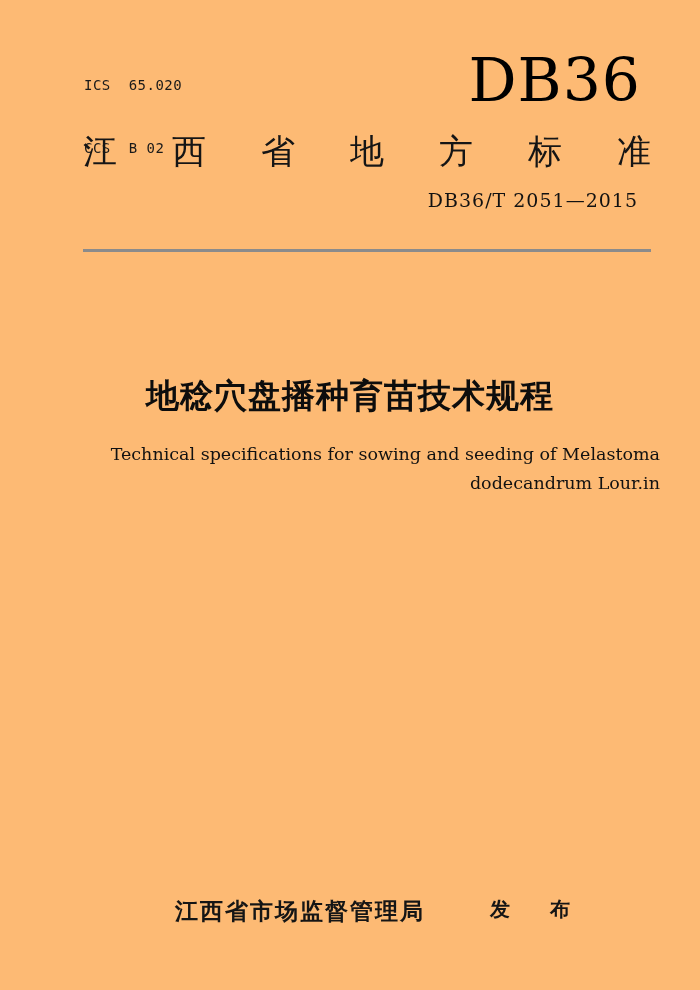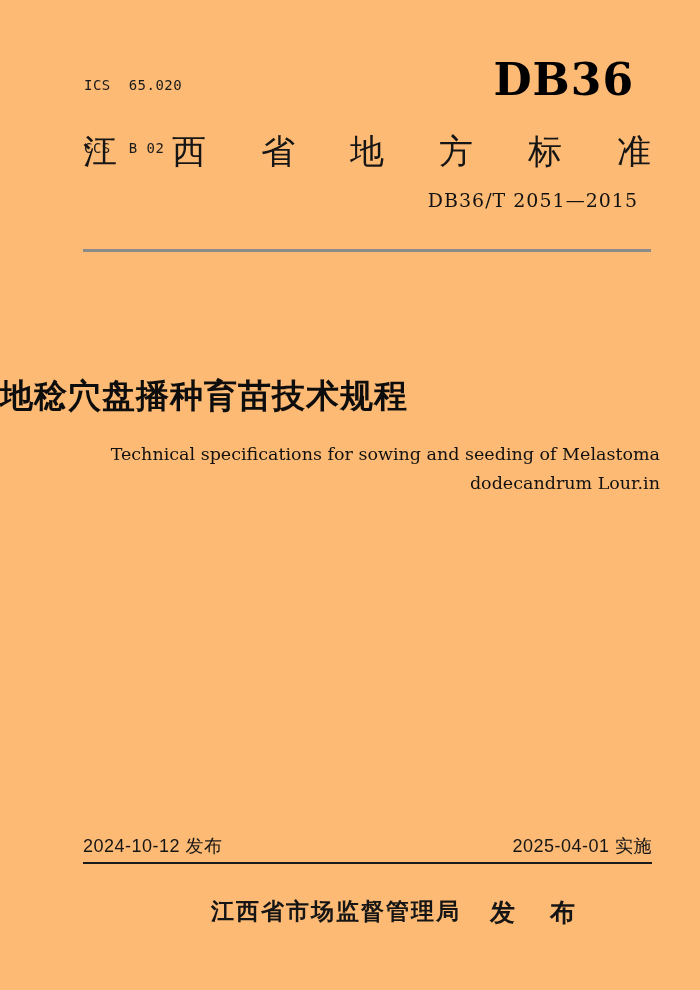--- a/index.html
+++ b/index.html
@@ -27,24 +27,24 @@
     line-height: 21px;
     color: #1a1a1a;
     letter-spacing: 0.5px;
     white-space: pre;
   }
 
   
   .logo {
     position: absolute;
     top: 50px;
-    right: 66px;
+    right: 59px;
     font-family: "DejaVu Serif", "Liberation Serif", serif;
-    font-weight: bold;
-    font-size: 44px;
+    font-weight: normal;
+    font-size: 60px;
     line-height: 60px;
     letter-spacing: 1px;
     color: #000000;
   }
 
   
   .standard-name {
     position: absolute;
     left: 83px;
     top: 131px;
@@ -76,21 +76,21 @@
     height: 3px;
     background: #8b8b8b;
   }
 
   
   .title-zh {
     position: absolute;
     left: 0;
     top: 374px;
     width: 100%;
-    text-align: left;
+    text-align: center;
     font-size: 33px;
     font-weight: bold;
     letter-spacing: 1px;
     color: #0d0d0d;
   }
 
   
   .title-en {
     position: absolute;
     left: 40px;
@@ -129,30 +129,30 @@
     height: 30px;
   }
   .issuer {
     position: absolute;
     left: 92px;
     top: 0;
     font-size: 23px;
     font-weight: bold;
     letter-spacing: 2px;
     color: #151515;
-    margin-left: 36px;
   }
   .publish {
     position: absolute;
     left: 407px;
     top: 0;
-    font-size: 25px;
+    font-size: 20px;
     font-weight: bold;
     letter-spacing: 14px;
     color: #151515;
+    font-family: Liberation Mono, monospace;
   }
 </style>
 </head>
 <body>
 
 <div class="page">
 
   <div class="codes">
     <div>ICS  65.020</div>
     <div>CCS  B 02</div>
@@ -173,23 +173,19 @@
   <div class="doc-number">DB36/T 2051—2015</div>
 
   <div class="top-rule"></div>
 
   <div class="title-zh">地稔穴盘播种育苗技术规程</div>
 
   <div class="title-en">
     <div>Technical specifications for sowing and seeding of Melastoma dodecandrum Lour.in</div>
   </div>
 
-  <div class="dates-row">
-    <span>2024-10-12 发布</span>
-    <span>2025-04-01 实施</span>
-  </div>
 
   <div class="issuer-row">
     <span class="issuer">江西省市场监督管理局</span>
     <span class="publish">发 布</span>
   </div>
 
 </div>
 
 </body></html>

